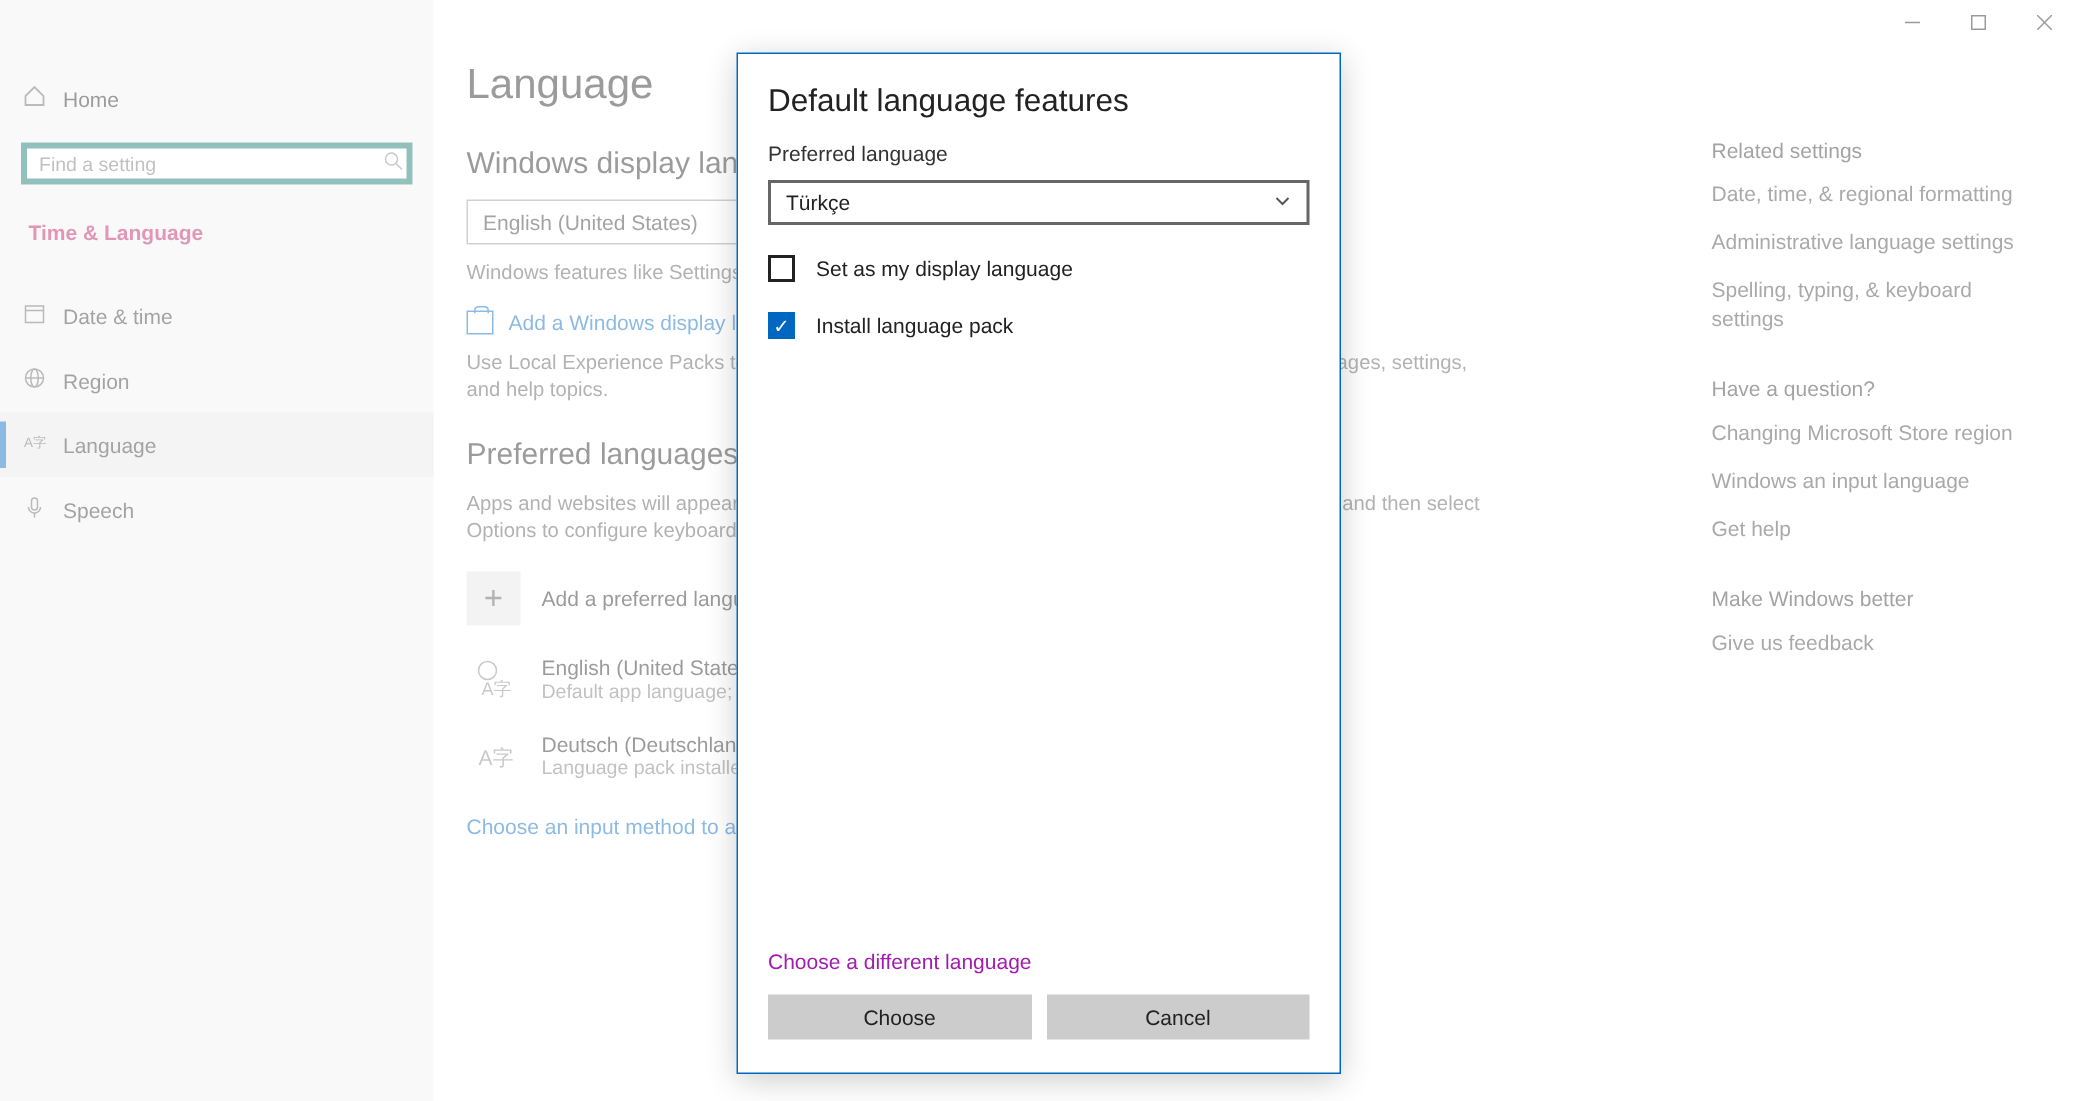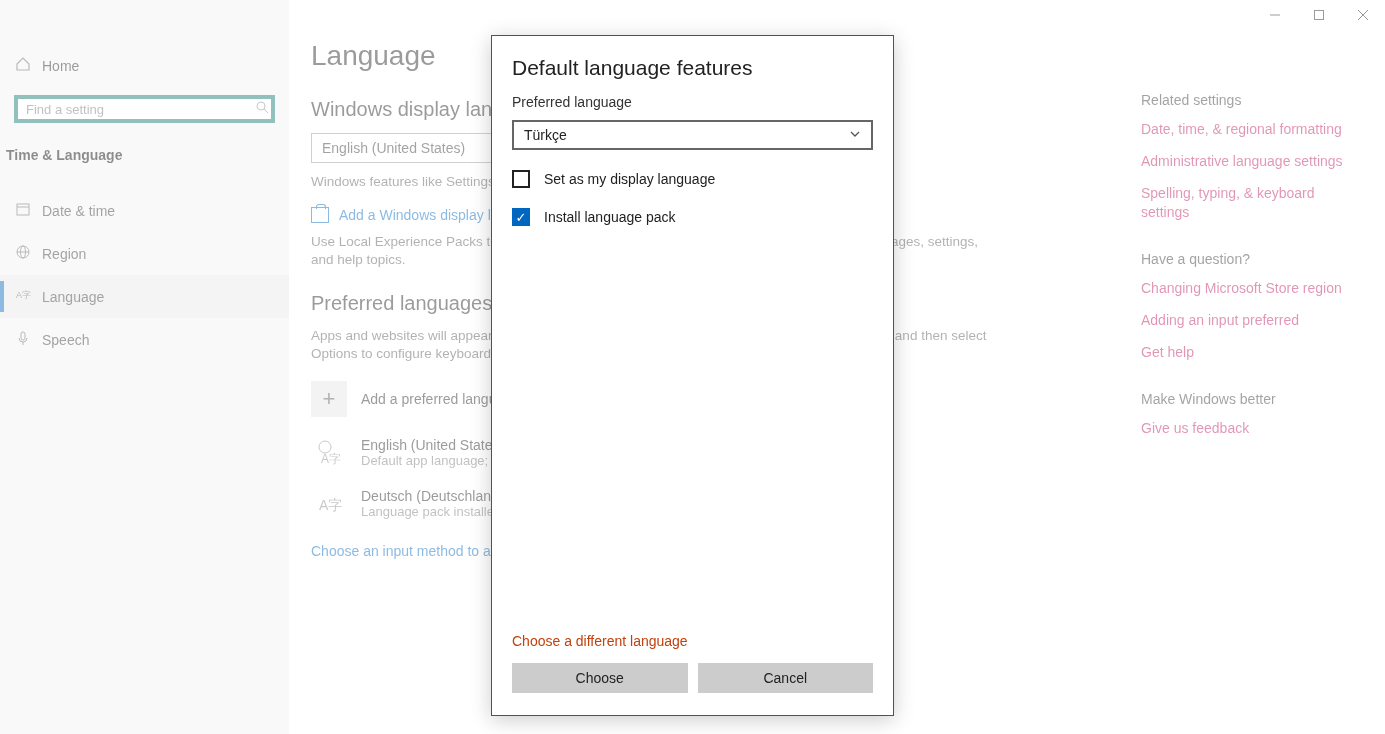--- a/index.html
+++ b/index.html
@@ -13,21 +13,21 @@
   .window-controls .wc { width: 44px; height: 30px; display: flex; align-items: center; justify-content: center; font-size: 11px; color: #222; cursor: pointer; }
   .wc svg { width: 10px; height: 10px; }
   
   
   .sidebar { position: absolute; top: 0; left: 0; width: 289px; height: 100%; background: #f2f2f2; padding-top: 48px; }
   .home-row { display: flex; align-items: center; padding: 8px 14px; margin-bottom: 12px; cursor: pointer; }
   .home-row .icon, .nav-item .icon { width: 18px; text-align: center; margin-right: 10px; color: #666; }
   .search { margin: 0 14px 16px 14px; position: relative; }
   .search input { width: 100%; height: 28px; border: 4px solid #0f766e; padding: 0 28px 0 8px; font-size: 13px; background: #fff; }
   .search .sicon { position: absolute; right: 6px; top: 6px; color: #888; font-size: 13px; }
-  .cat { padding: 8px 6px; font-size: 14px; font-weight: 600; color: #000000; margin-bottom: 18px; }
+  .cat { padding: 8px 19px; font-size: 14px; font-weight: 600; color: #be185d; margin-bottom: 18px; }
   .nav-item { display: flex; align-items: center; padding: 12px 14px; cursor: pointer; position: relative; }
   .nav-item.active { background: #e6e6e6; }
   .nav-item.active::before { content: ""; position: absolute; left: 0; top: 6px; bottom: 6px; width: 4px; background: #0067c0; }
   .nav-item .label { color: #333; }
   
   
   .main { position: absolute; left: 289px; top: 0; right: 0; bottom: 0; padding: 40px 22px; overflow: hidden; }
   .page-title { font-size: 28px; font-weight: 400; color: #222; margin-bottom: 26px; }
   .section-title { font-size: 20px; font-weight: 400; margin-top: 22px; margin-bottom: 12px; }
   .main-left { max-width: 680px; }
@@ -43,38 +43,38 @@
   .lang-entry { display: flex; gap: 14px; margin-top: 20px; }
   .lang-icon { width: 36px; display: flex; align-items: center; justify-content: center; color: #666; font-size: 18px; }
   .lang-entry .name { font-size: 14px; color: #222; }
   .lang-entry .sub { font-size: 13px; color: #777; }
   .choose-input { margin-top: 24px; }
   
   
   .right-panel { position: absolute; right: 34px; top: 92px; width: 210px; }
   .rp-head { font-size: 14px; color: #333; margin-bottom: 12px; margin-top: 30px; }
   .rp-head:first-child { margin-top: 0; }
-  .rp-link { color: #be185d; font-size: 14px; margin-bottom: 14px; cursor: pointer; line-height: 1.3; }
+  .rp-link { color: #404040; font-size: 14px; margin-bottom: 14px; cursor: pointer; line-height: 1.3; }
   
   
   .veil { position: absolute; inset: 0; background: rgba(255,255,255,0.55); pointer-events: none; }
   
   
   .dialog { position: absolute; left: 491px; top: 35px; width: 403px; height: 681px; background: #fff; border: 1px solid #0067c0; box-shadow: 0 4px 20px rgba(0,0,0,0.2); display: flex; flex-direction: column; }
   .dialog-body { padding: 20px 20px 0 20px; flex: 1; }
   .d-title { font-size: 21px; font-weight: 400; margin-bottom: 14px; }
   .d-label { font-size: 14px; color: #333; margin-bottom: 10px; }
   .d-select { border: 2px solid #666; height: 30px; display: flex; align-items: center; justify-content: space-between; padding: 0 10px; cursor: pointer; margin-bottom: 20px; }
   .d-select .chev { color: #555; }
   .cb-row { display: flex; align-items: center; gap: 14px; margin-bottom: 20px; }
   .cb { width: 18px; height: 18px; border: 2px solid #222; display: flex; align-items: center; justify-content: center; cursor: pointer; flex-shrink: 0; }
   .cb.checked { background: #0067c0; border-color: #0067c0; color: #fff; }
   .cb.checked::after { content: "✓"; font-size: 13px; line-height: 1; }
   .dialog-footer { padding: 12px 20px 22px 20px; }
-  .choose-link { color: #c2410c; font-size: 14px; cursor: pointer; margin-bottom: 14px; display: block; margin-top: 40px; }
+  .choose-link { color: #a21caf; font-size: 14px; cursor: pointer; margin-bottom: 14px; display: block; margin-top: 40px; }
   .btn-row { display: flex; gap: 10px; }
   .btn { flex: 1; height: 30px; background: #ccc; border: none; color: #222; font-size: 14px; cursor: pointer; }
 </style>
 </head>
 <body>
 
 <div class="titlebar">
   <div class="back">
     <svg width="16" height="16" viewBox="0 0 16 16">
         <path d="M10 2 L4 8 L10 14" stroke="#333" stroke-width="1.2" fill="none"></path>
@@ -206,21 +206,21 @@
     <div class="choose-input link">Choose an input method to always use as default</div>
   </div>
 
   <div class="right-panel">
     <div class="rp-head">Related settings</div>
     <div class="rp-link">Date, time, &amp; regional formatting</div>
     <div class="rp-link">Administrative language settings</div>
     <div class="rp-link">Spelling, typing, &amp; keyboard settings</div>
     <div class="rp-head">Have a question?</div>
     <div class="rp-link">Changing Microsoft Store region</div>
-    <div class="rp-link">Adding an input preferred</div>
+    <div class="rp-link">Windows an input language</div>
     <div class="rp-link">Get help</div>
     <div class="rp-head">Make Windows better</div>
     <div class="rp-link">Give us feedback</div>
   </div>
 </div>
 
 <div class="veil"></div>
 
 <div class="dialog">
   <div class="dialog-body">

